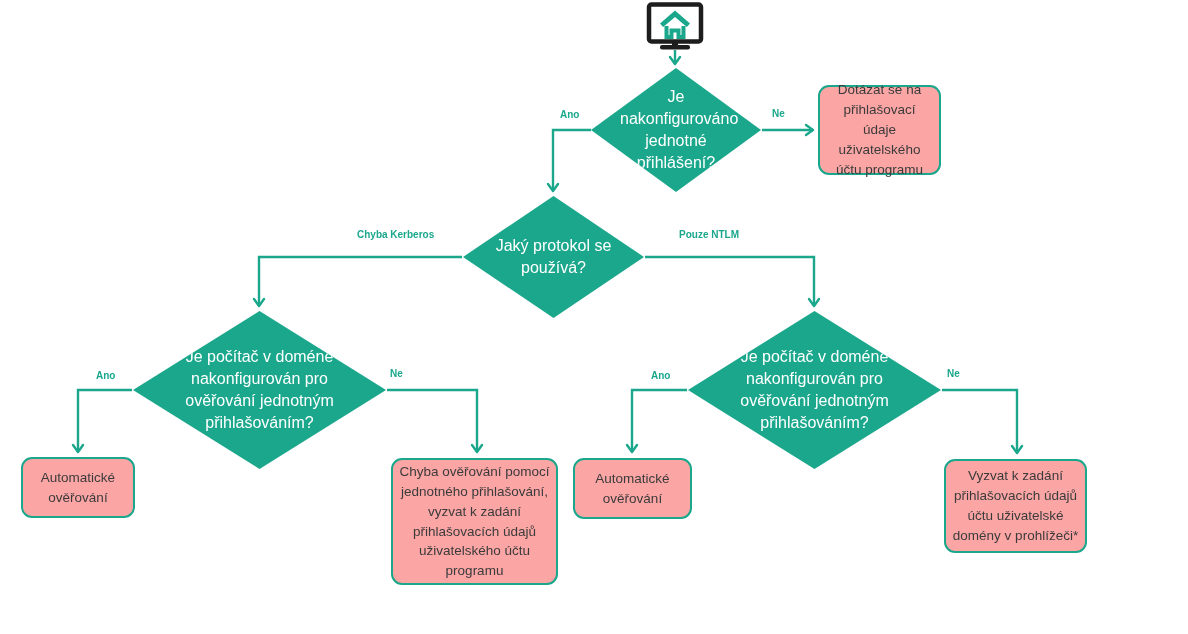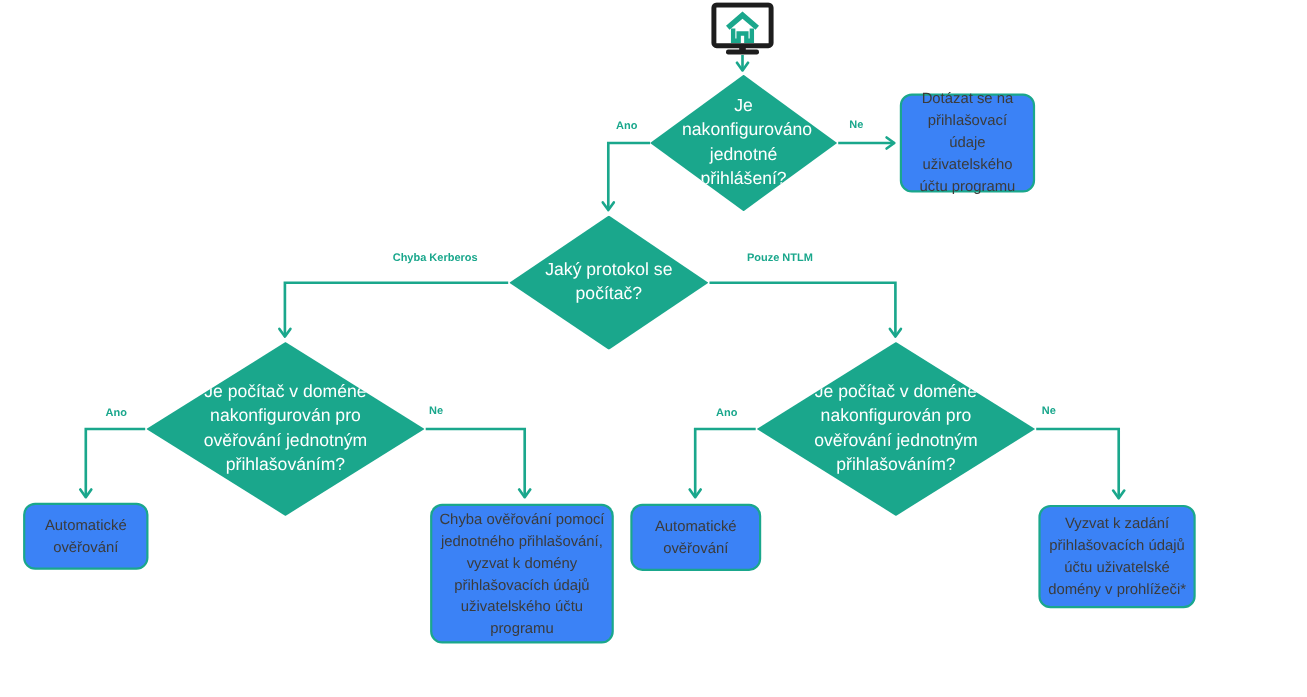--- a/index.html
+++ b/index.html
@@ -32,21 +32,21 @@
   #d3l{left:133px;top:311px;width:253px;height:158px;}
   #d3l span{max-width:152px;}
   #d3r{left:688px;top:311px;width:253px;height:158px;}
   #d3r span{max-width:152px;}
 
   
   .rbox{
     position:absolute;
     border:2.5px solid #1AA78C;
     border-radius:11px;
-    background:#3b82f6;
+    background:#fca5a5;
     display:flex;align-items:center;justify-content:center;
     text-align:center;
     box-sizing:border-box;
     padding:4px 6px;
   }
   .rbox span{
     color:#3b3b3b;
     font-size:13.5px;line-height:1.48;
     display:block;
   }
@@ -110,37 +110,37 @@
         <path d="M30 8.5 L45 21.5 L41.8 25 L30 15 L18.2 25 L15 21.5 Z" fill="#1AA78C"></path>
         <path d="M21.5 24 V35 H26.5 V28.5 H33.5 V35 H38.5 V24" fill="none" stroke="#1AA78C" stroke-width="4"></path>
       </g>
     </svg>
   </div>
 
   <div class="diamond" id="d1">
     <span>Je nakonfigurováno jednotné přihlášení?</span>
   </div>
   <div class="diamond" id="d2">
-    <span>Jaký protokol se počítač?</span>
+    <span>Jaký protokol se používá?</span>
   </div>
   <div class="diamond" id="d3l">
     <span>Je počítač v doméně nakonfigurován pro ověřování jednotným přihlašováním?</span>
   </div>
   <div class="diamond" id="d3r">
     <span>Je počítač v doméně nakonfigurován pro ověřování jednotným přihlašováním?</span>
   </div>
 
   <div class="rbox" id="b_ask">
     <span>Dotázat se na přihlašovací údaje uživatelského účtu programu</span>
   </div>
   <div class="rbox" id="b_auto_l">
     <span>Automatické ověřování</span>
   </div>
   <div class="rbox" id="b_error">
-    <span>Chyba ověřování pomocí jednotného přihlašování, vyzvat k domény přihlašovacích údajů uživatelského účtu programu</span>
+    <span>Chyba ověřování pomocí jednotného přihlašování, vyzvat k zadání přihlašovacích údajů uživatelského účtu programu</span>
   </div>
   <div class="rbox" id="b_auto_r">
     <span>Automatické ověřování</span>
   </div>
   <div class="rbox" id="b_prompt">
     <span>Vyzvat k zadání přihlašovacích údajů účtu uživatelské domény v prohlížeči*</span>
   </div>
 
   <div class="elabel" id="l_d1_ano">Ano</div>
   <div class="elabel" id="l_d1_ne">Ne</div>

